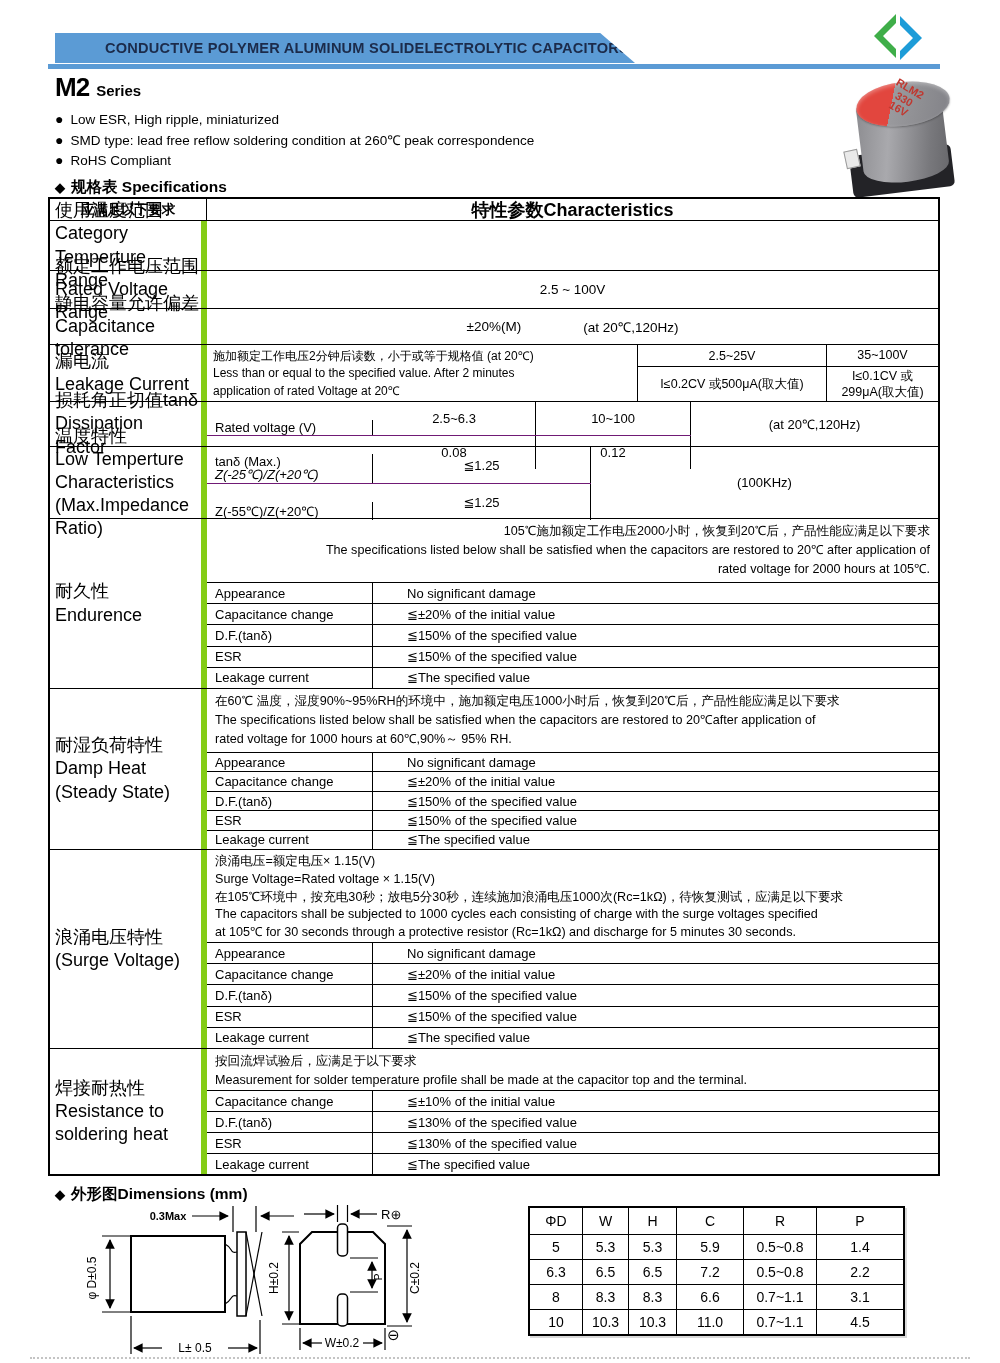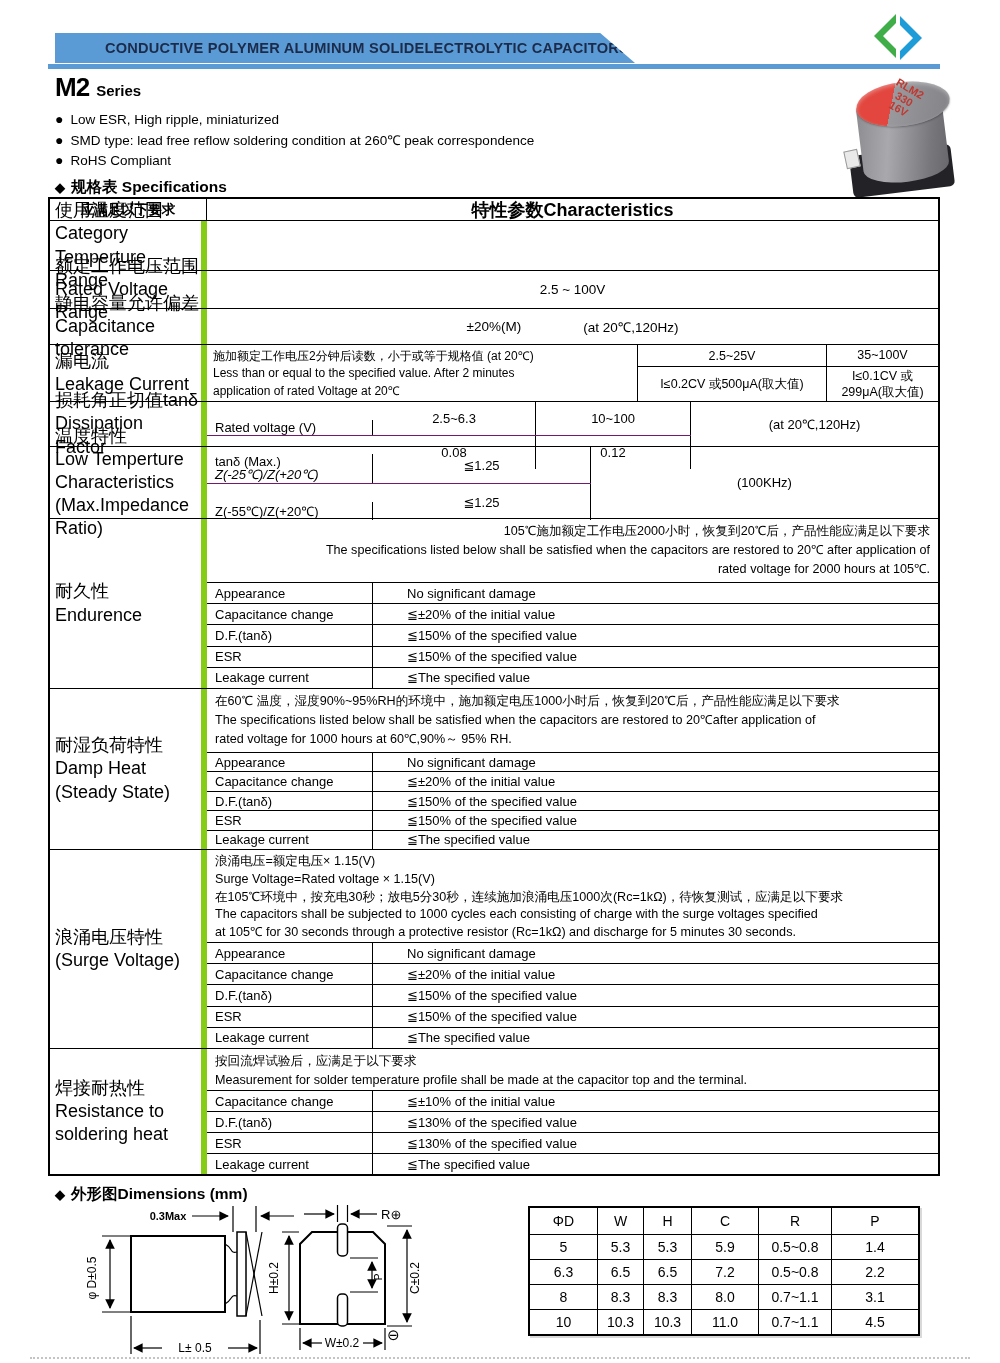--- a/index.html
+++ b/index.html
@@ -71,21 +71,21 @@
   .sp-val { flex:1; display:flex; align-items:center; padding-left:34px; }
 
   
   .dims-svg { position:absolute; left:50px; top:1200px; }
   svg text { font-family:"Liberation Sans", sans-serif; }
   .dim-table { position:absolute; left:528px; top:1206px; border:2px solid #000; background:#fff; box-shadow:2px 2px 0 #d9d9d9; }
   .dim-row { display:flex; }
   .dim-row > div { border-right:1px solid #000; border-top:1px solid #000; display:flex; align-items:center; justify-content:center; height:25px; font-size:14px; }
   .dim-row:first-child > div { border-top:none; height:26px; }
   .dim-row > div:last-child { border-right:none; }
-  .cw1{width:68px}.cw2{width:46px}.cw3{width:48px}.cw4{width:67px}.cw5{width:73px}.cw6{width:86px}
+  .cw1{width:53px}.cw2{width:46px}.cw3{width:48px}.cw4{width:67px}.cw5{width:73px}.cw6{width:86px}
 
   .bottom-line { position:absolute; left:30px; top:1357px; width:940px; border-top:2px dotted #c4c4c4; }
 </style>
 </head>
 <body>
 
 <div class="sheet">
 
   <div class="banner">
     <span>CONDUCTIVE POLYMER ALUMINUM SOLIDELECTROLYTIC CAPACITORS</span>
@@ -424,21 +424,21 @@
       <div class="cw2">6.5</div>
       <div class="cw3">6.5</div>
       <div class="cw4">7.2</div>
       <div class="cw5">0.5~0.8</div>
       <div class="cw6">2.2</div>
     </div>
     <div class="dim-row">
       <div class="cw1">8</div>
       <div class="cw2">8.3</div>
       <div class="cw3">8.3</div>
-      <div class="cw4">8.0</div>
+      <div class="cw4">6.6</div>
       <div class="cw5">0.7~1.1</div>
       <div class="cw6">3.1</div>
     </div>
     <div class="dim-row">
       <div class="cw1">10</div>
       <div class="cw2">10.3</div>
       <div class="cw3">10.3</div>
       <div class="cw4">11.0</div>
       <div class="cw5">0.7~1.1</div>
       <div class="cw6">4.5</div>

